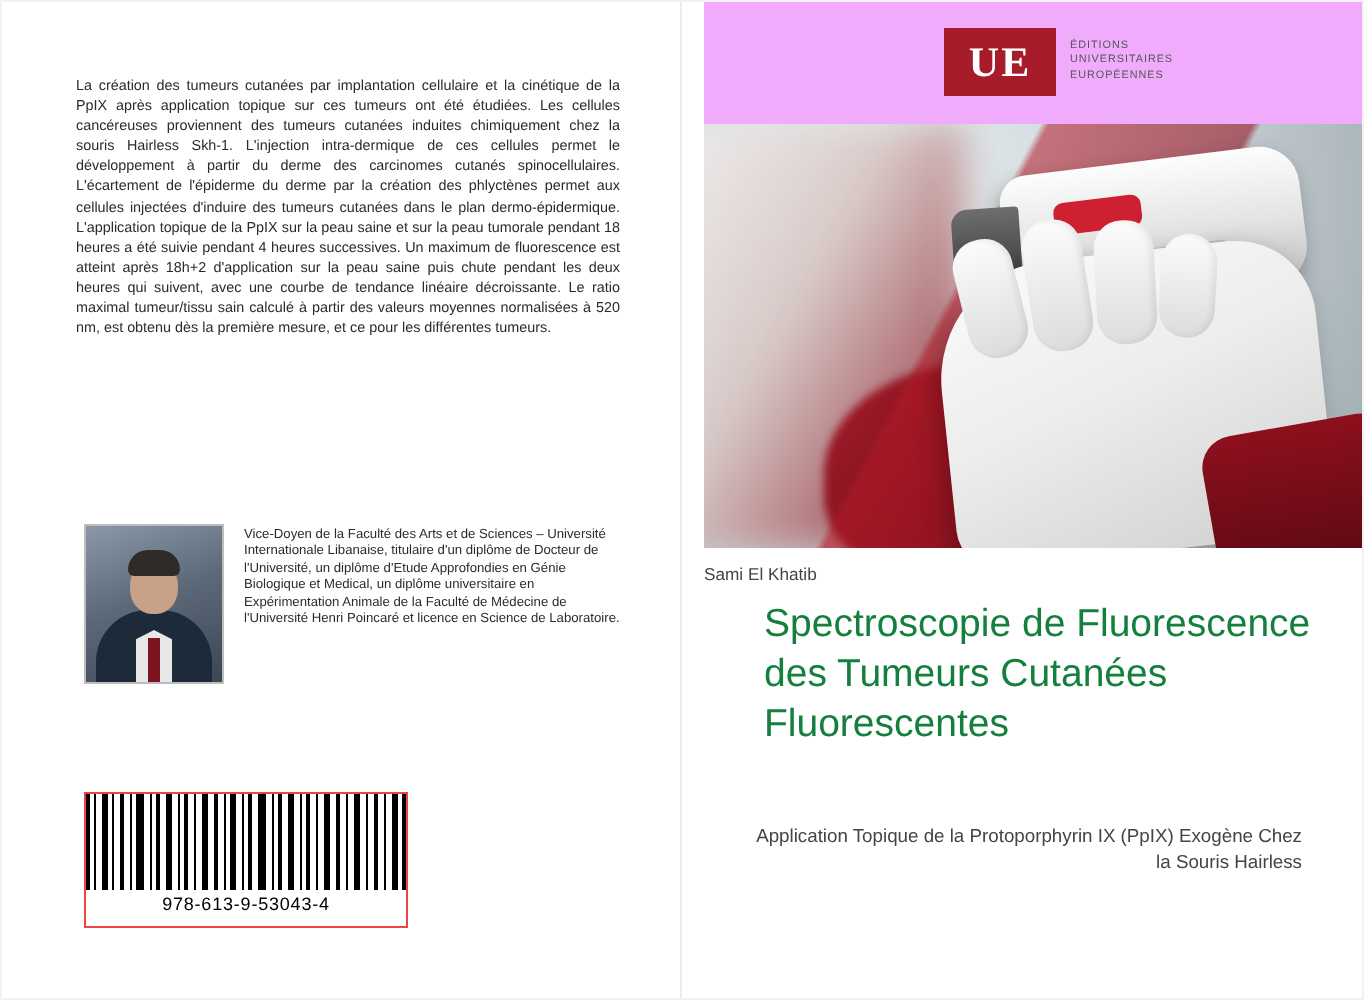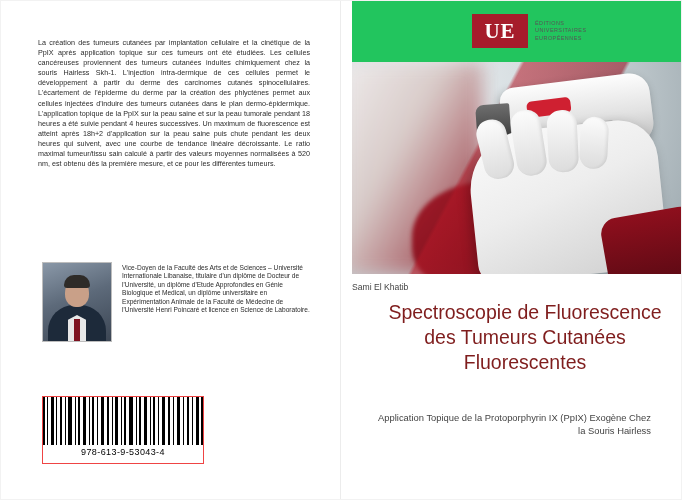--- a/index.html
+++ b/index.html
@@ -154,21 +154,21 @@
     width: 330px;
     height: 500px;
     background: #ffffff;
   }
   .eue-header {
     position: absolute;
     left: 0;
     top: 0;
     width: 330px;
     height: 62px;
-    background: #22c55e;
+    background: #f0abfc;
   }
   .eue-logo {
     position: absolute;
     left: 120px;
     top: 14px;
     display: flex;
     align-items: center;
     gap: 7px;
   }
   .eue-mark {
@@ -313,22 +313,22 @@
     width: 316px;
     text-align: left;
     font-size: 8.6px;
     color: #444444;
   }
   .front-title {
     position: absolute;
     left: 30px;
     top: 300px;
     width: 286px;
-    text-align: center;
-    color: #7f1d1d;
+    text-align: left;
+    color: #15803d;
     font-size: 19.5px;
     line-height: 25px;
     font-weight: normal;
     font-family: "Liberation Sans", sans-serif;
   }
   .front-subtitle {
     position: absolute;
     left: 23px;
     top: 412px;
     width: 276px;

